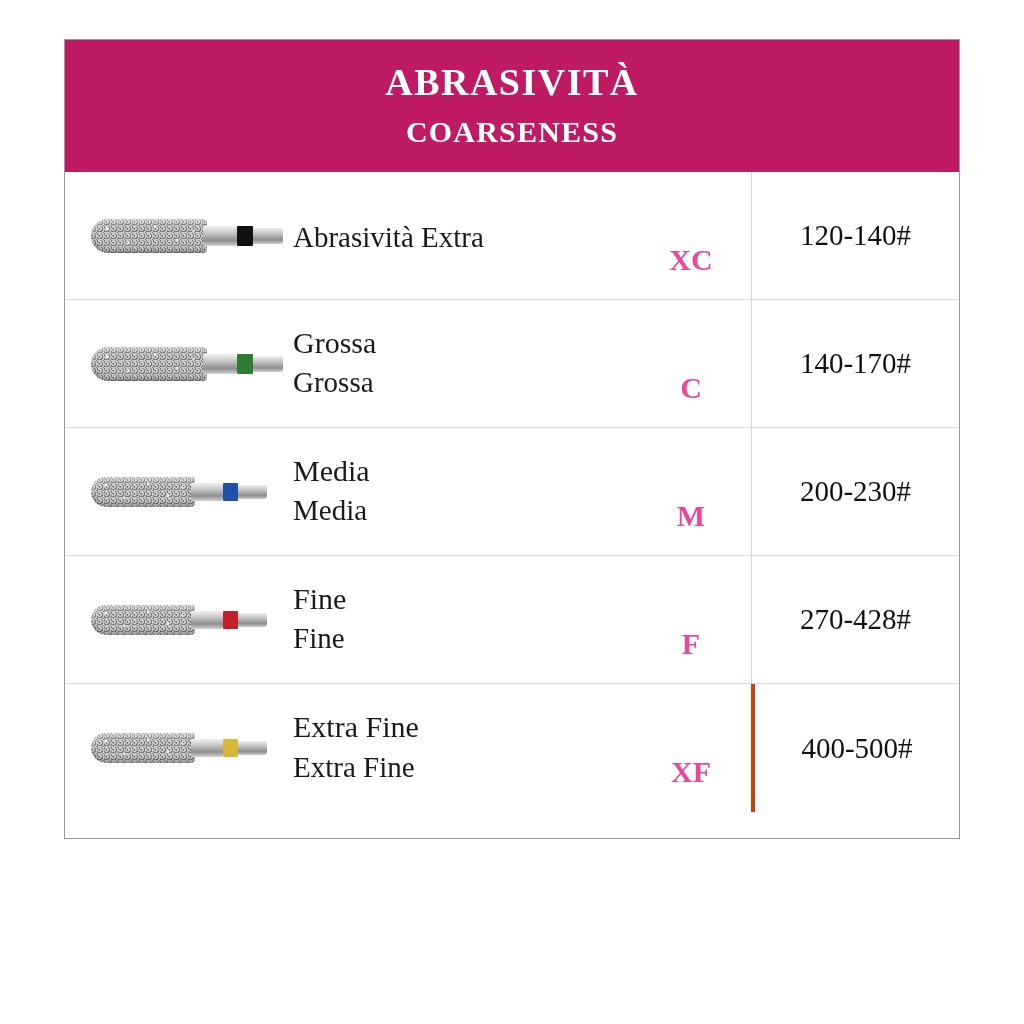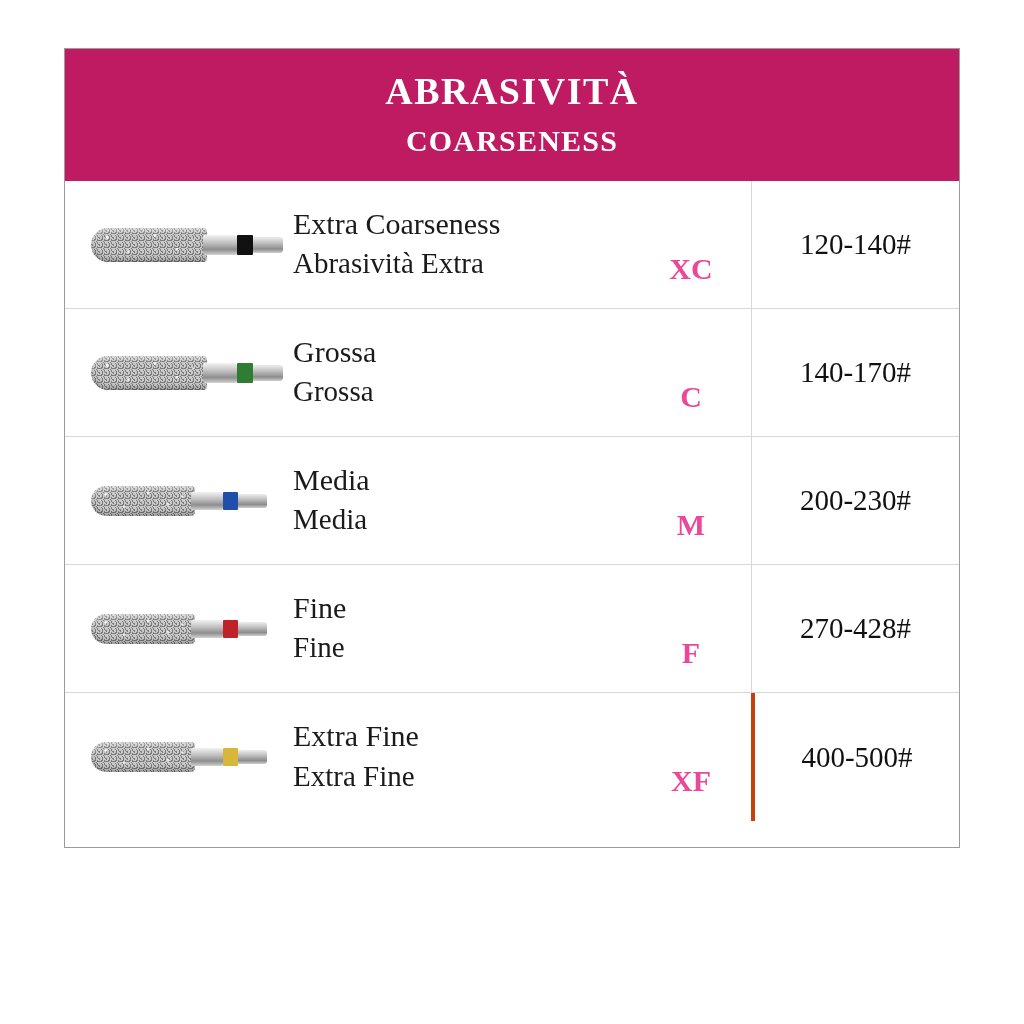--- a/index.html
+++ b/index.html
@@ -7,21 +7,21 @@
     padding: 0;
     width: 1024px;
     height: 1024px;
     background: #ffffff;
     font-family: "Liberation Serif", serif;
   }
 
   #card {
     position: absolute;
     left: 64px;
-    top: 48px;
+    top: 39px;
     width: 896px;
     height: 800px;
     background: #ffffff;
     border: 1px solid #9b9b9b;
     box-sizing: border-box;
     overflow: hidden;
   }
 
   #header {
     height: 132px;
@@ -194,21 +194,20 @@
     <div class="row">
       <div class="cell-bur">
         <div class="bur">
           <div class="head"></div>
           <div class="neck"></div>
           <div class="band" style="background:#111111"></div>
           <div class="shank"></div>
         </div>
       </div>
       <div class="cell-names">
-        <div class="name-en">Extra Coarseness</div>
         <div class="name-it">Abrasività Extra</div>
       </div>
       <div class="cell-code">XC</div>
       <div class="cell-grit">120-140#</div>
     </div>
 
     <div class="row">
       <div class="cell-bur">
         <div class="bur">
           <div class="head"></div>

